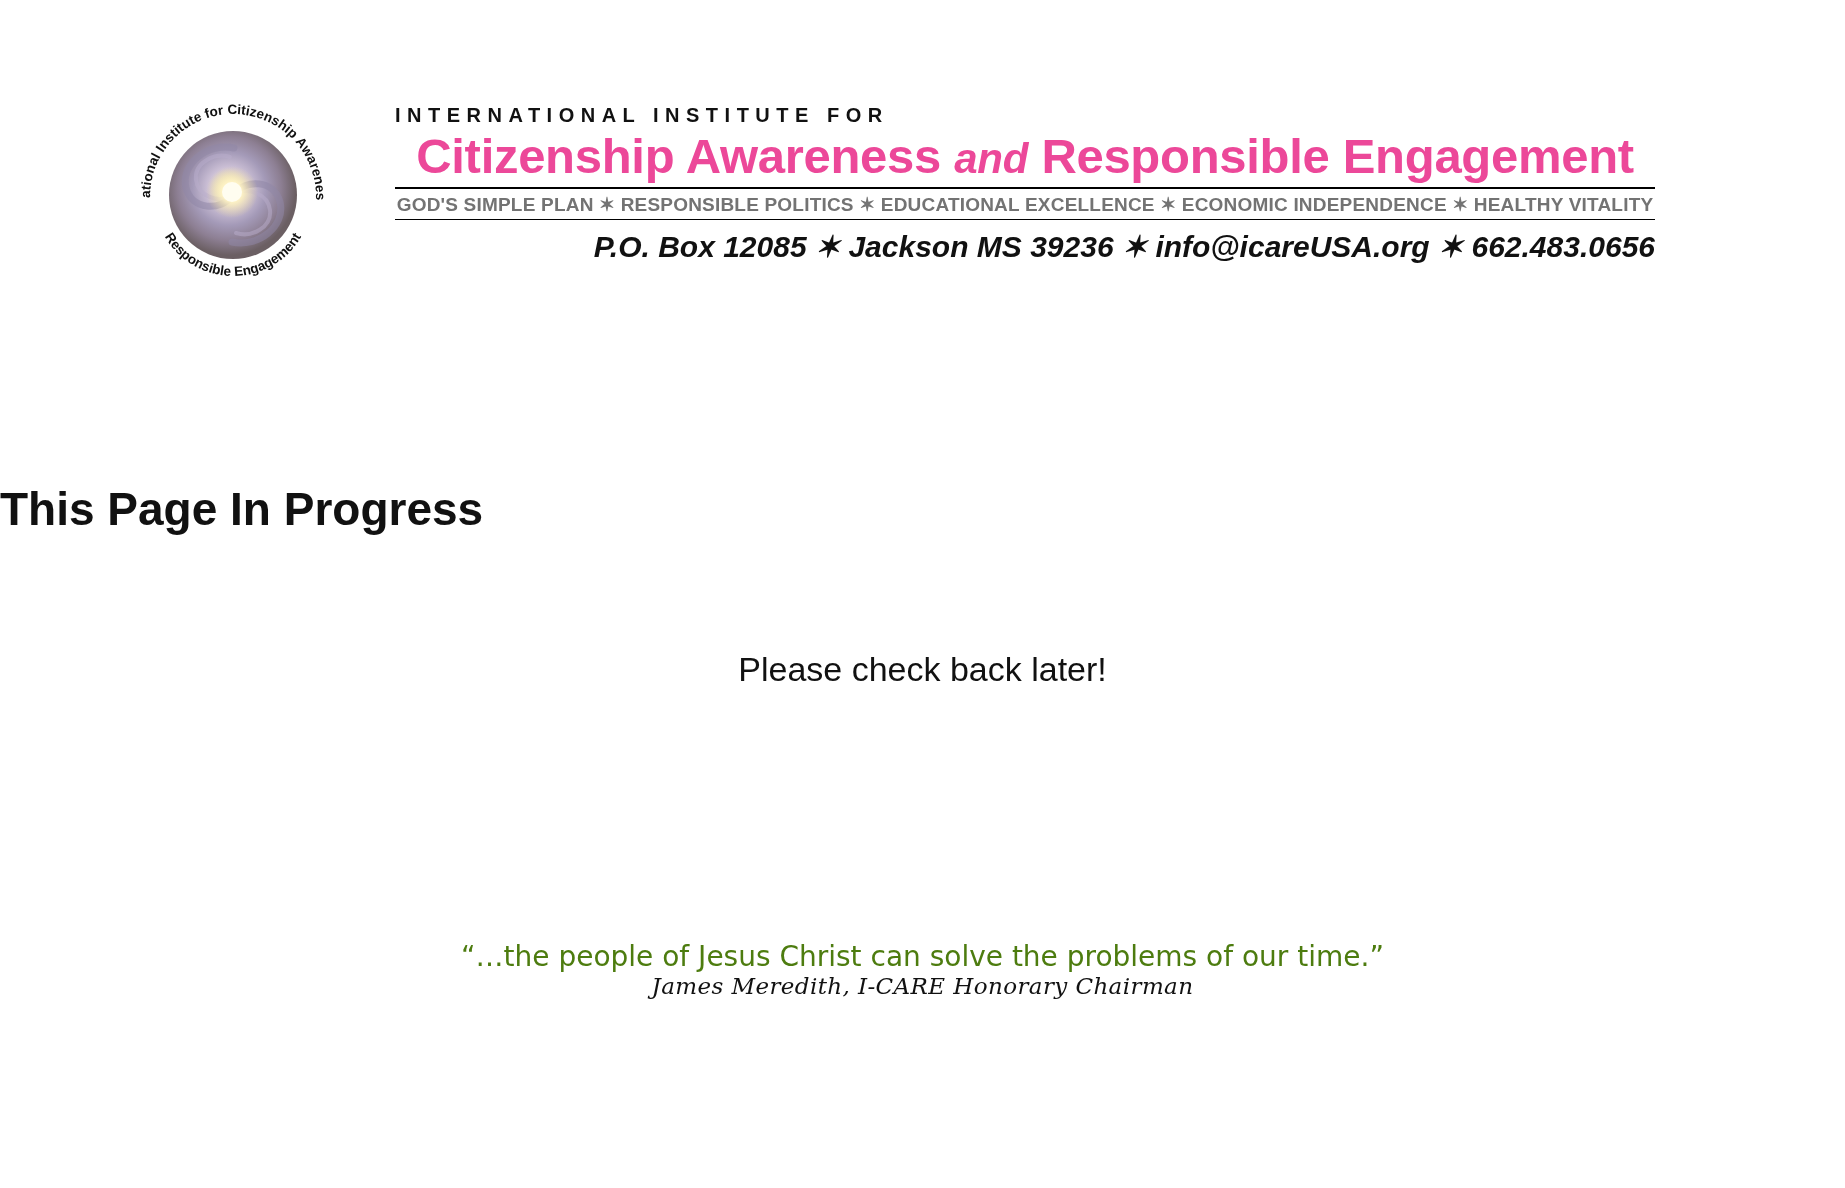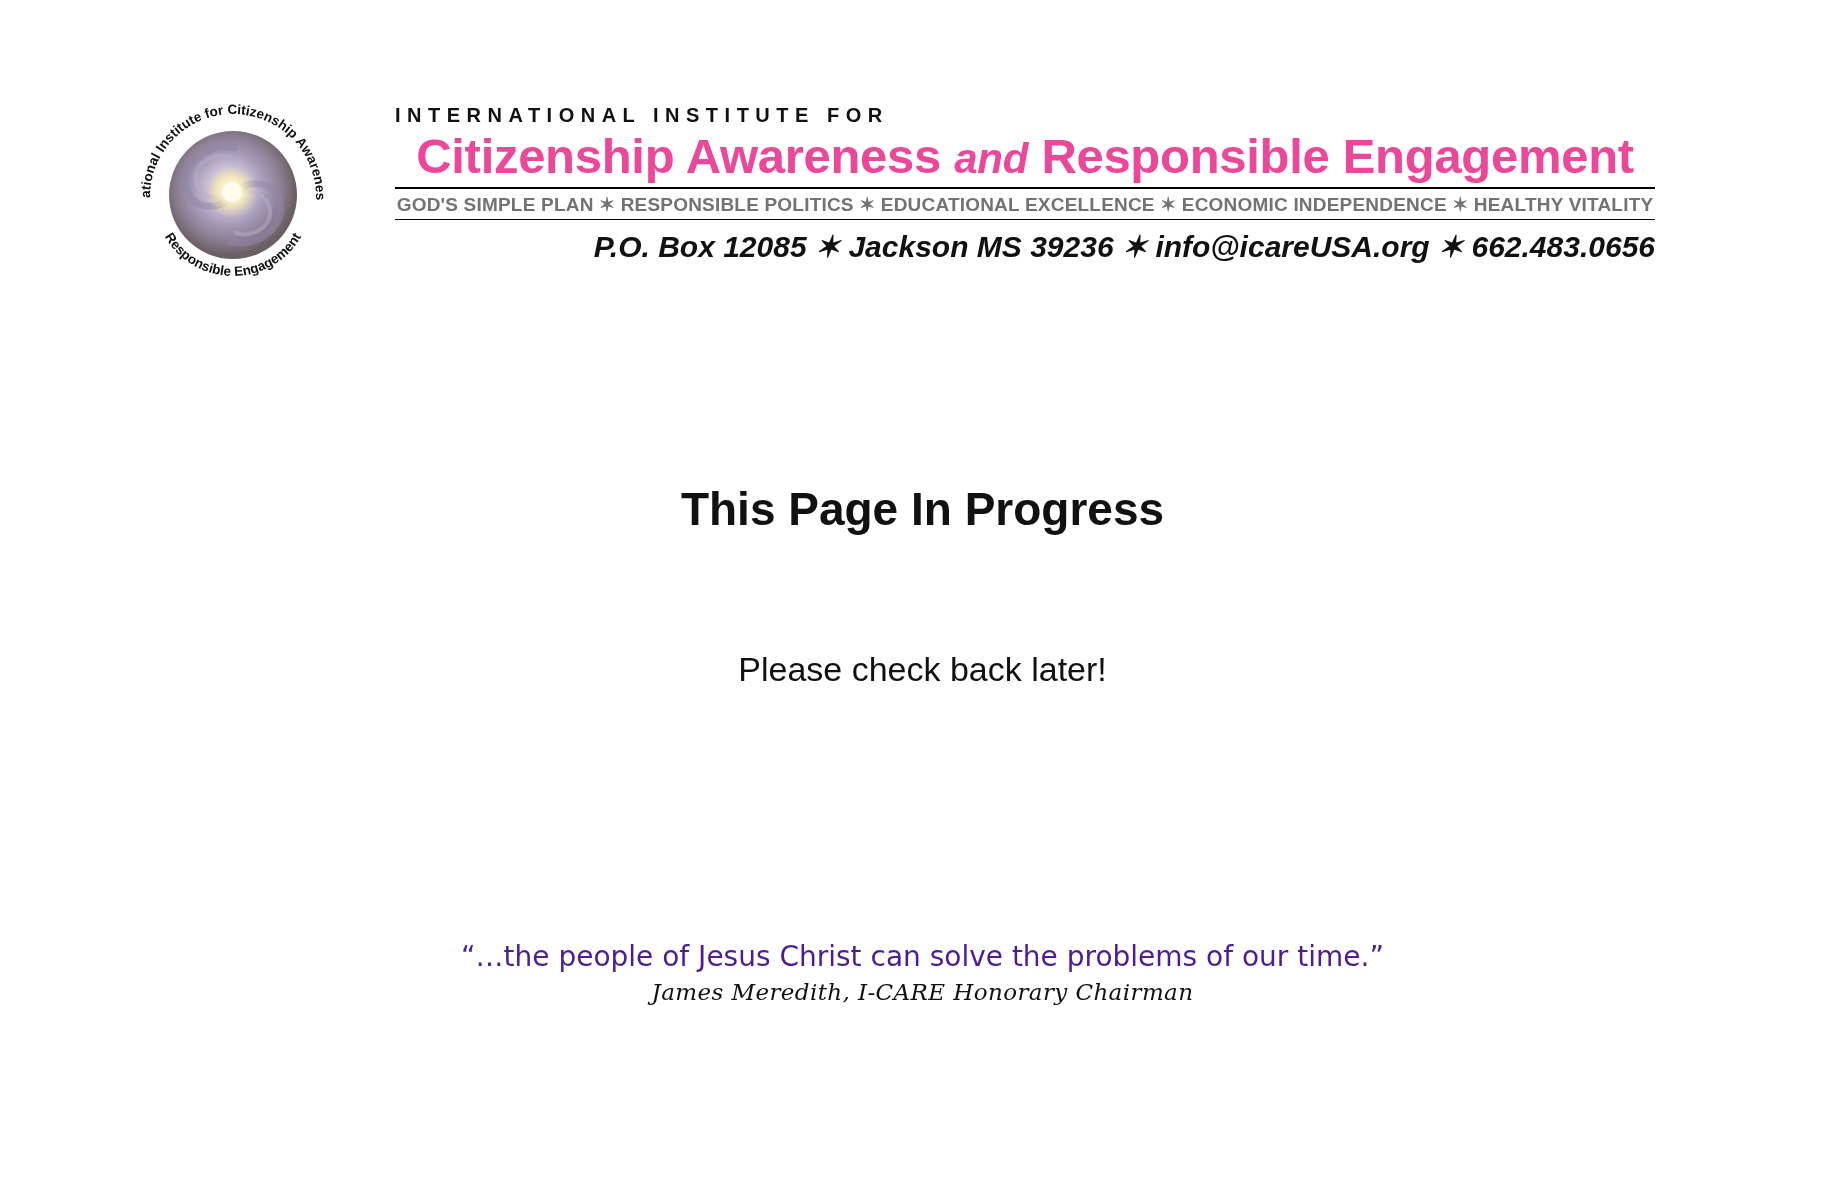--- a/index.html
+++ b/index.html
@@ -99,21 +99,21 @@
     margin: 9px 0 0 0;
     color: #111;
   }
 
   
   .page-heading {
     position: absolute;
     top: 482px;
     left: 0;
     width: 1845px;
-    text-align: center;
+    text-align: left;
     font-size: 46px;
     font-weight: bold;
     color: #111;
   }
 
   .page-subtext {
     position: absolute;
     top: 650px;
     left: 0;
     width: 1845px;
@@ -127,29 +127,28 @@
   .quote-block {
     position: absolute;
     top: 940px;
     left: 0;
     width: 1845px;
     text-align: center;
   }
   .quote-text {
     font-family: "DejaVu Sans", sans-serif;
     font-size: 28px;
-    color: #4c1d95;
+    color: #4d7c0f;
     white-space: nowrap;
   }
   .quote-attrib {
     font-family: "DejaVu Serif", serif;
     font-style: italic;
     font-size: 23px;
     color: #111;
-    margin-top: 6px;
     letter-spacing: 0.4px;
     white-space: nowrap;
   }
 </style>
 </head>
 <body>
 
 <div class="letterhead">
 
   <div class="logo-wrap">

